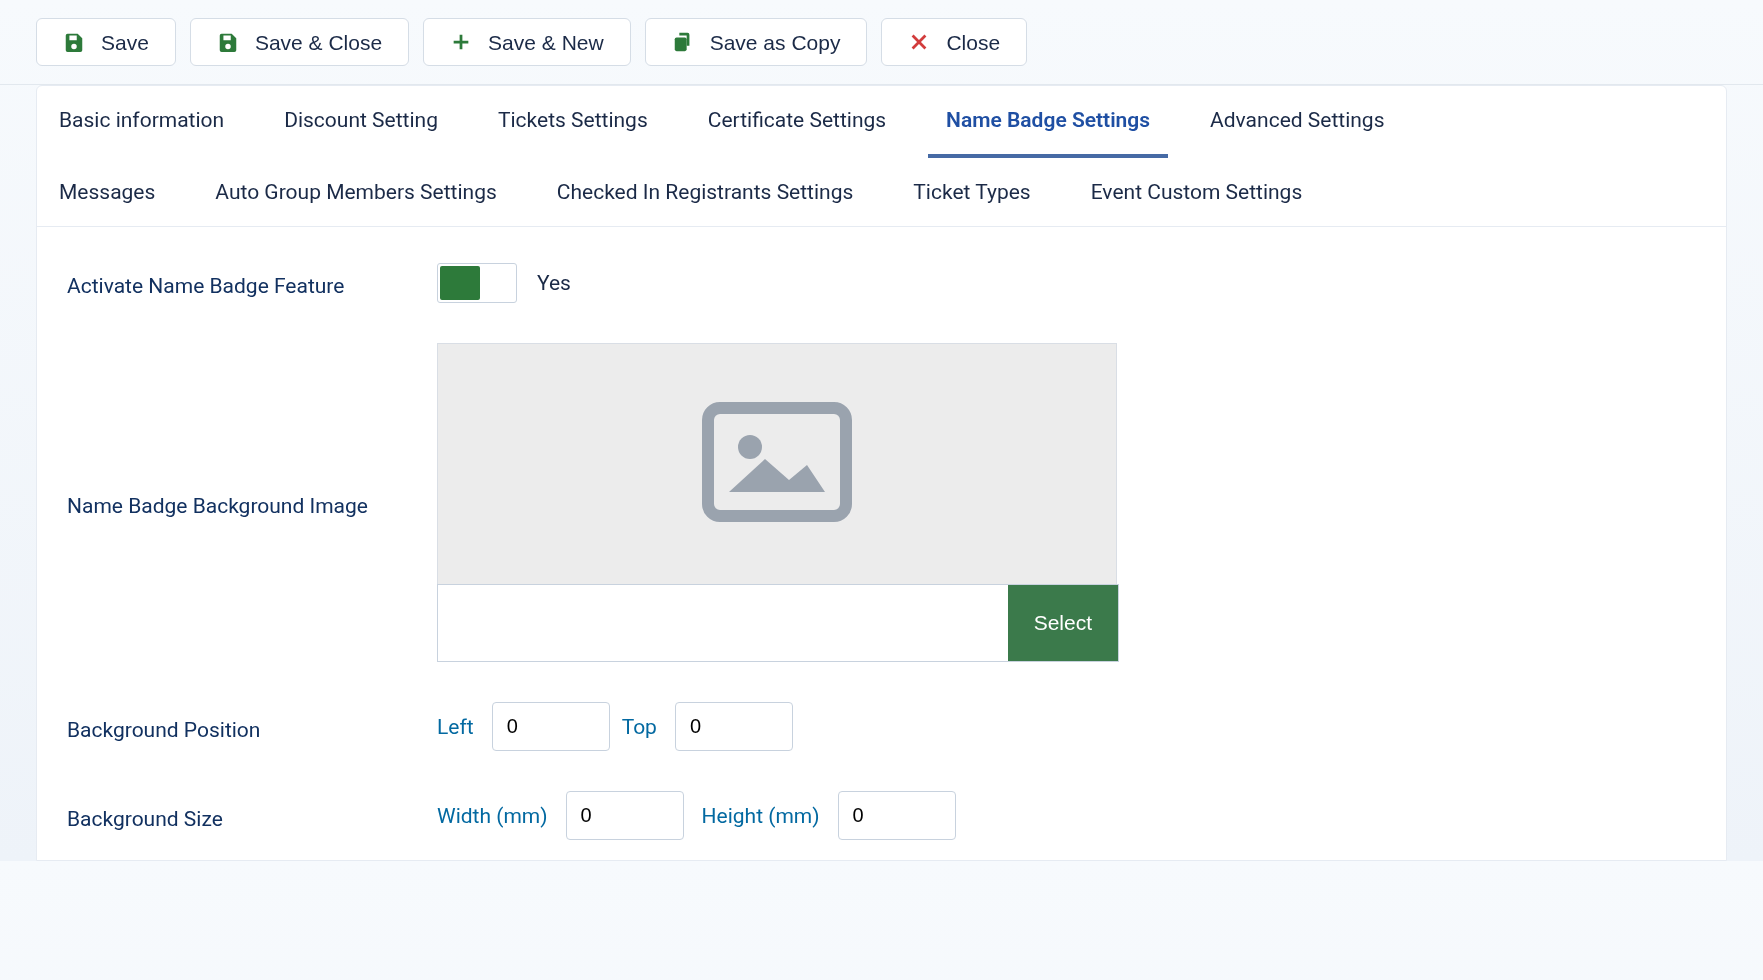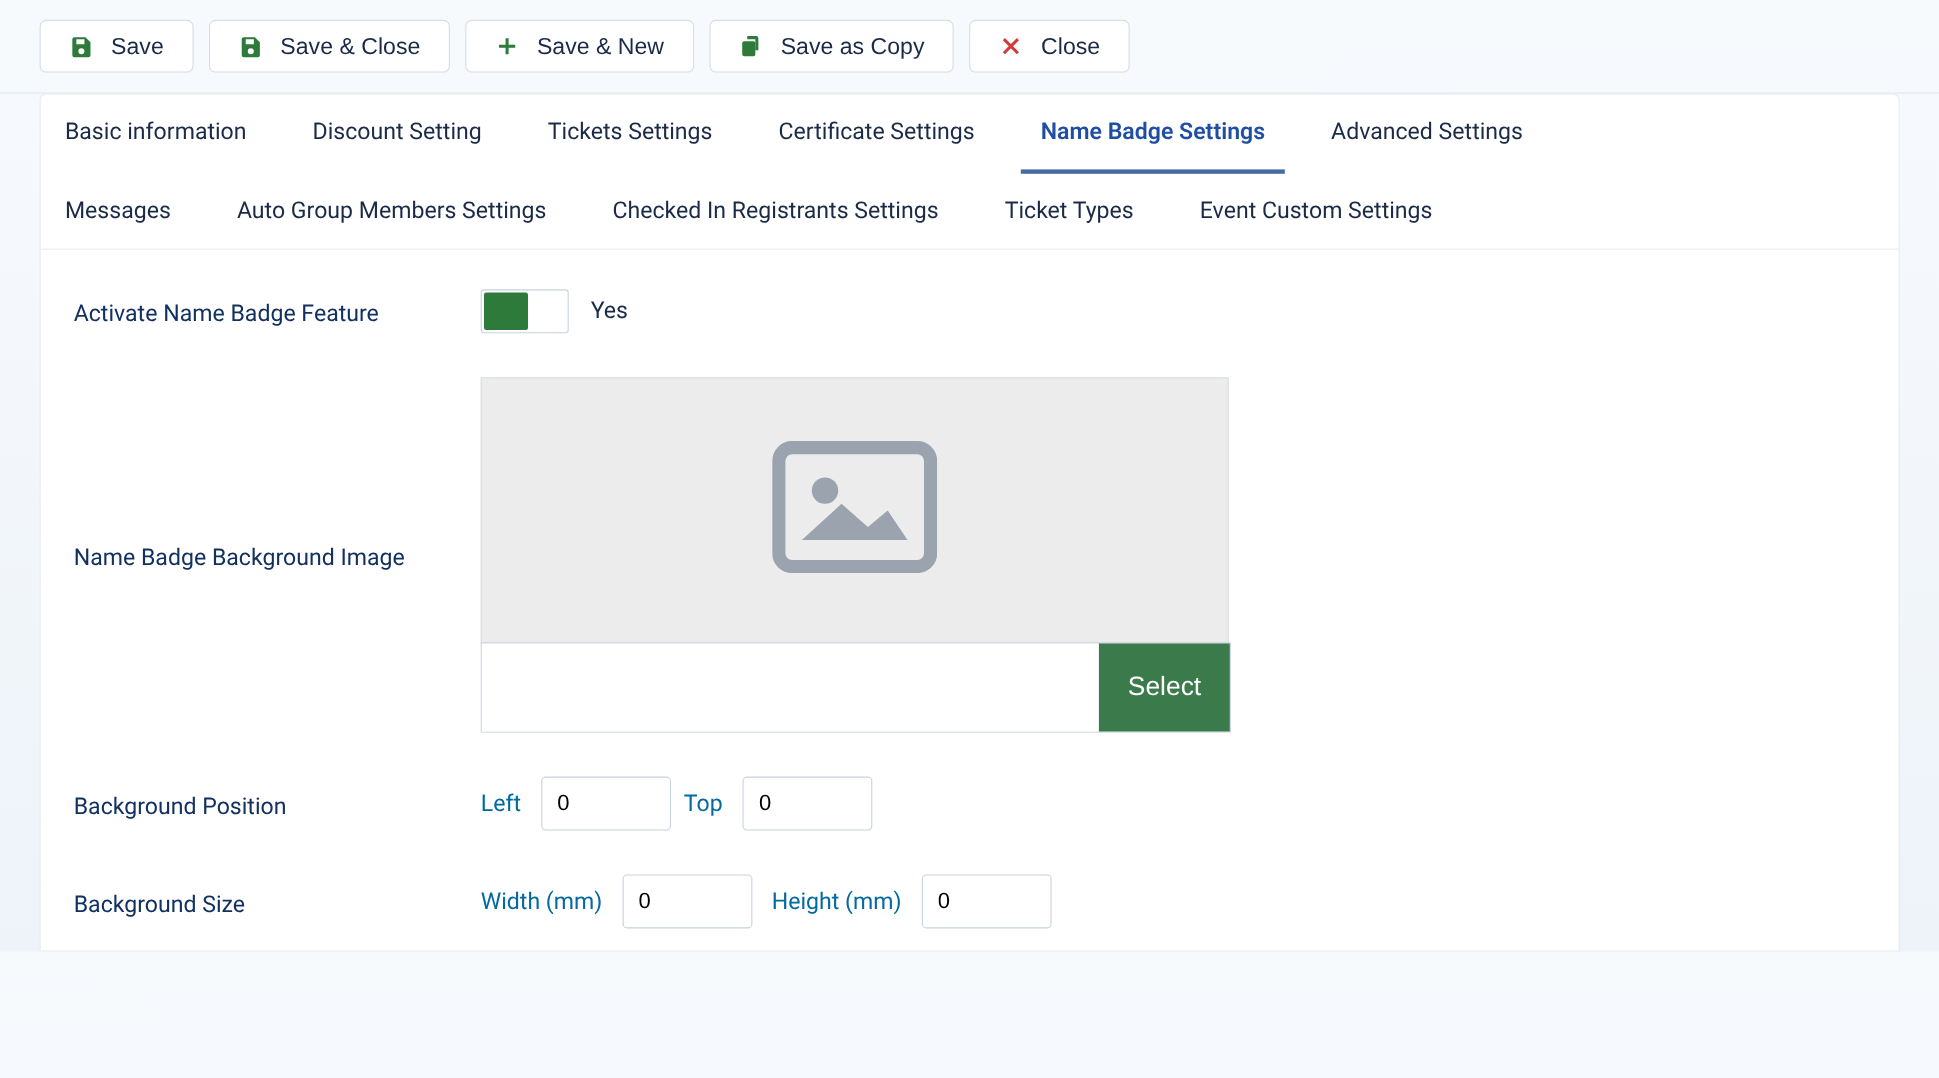--- a/index.html
+++ b/index.html
@@ -133,21 +133,21 @@
     padding: 14px 12px;
     font-size: 20px;
     outline: none;
     background: #fff;
   }
   .select-btn {
     background: #3b7a4b;
     color: #fff;
     border: 0;
     padding: 26px 26px;
-    font-size: 24px;
+    font-size: 21px;
     cursor: pointer;
   }
 
   .num {
     width: 118px;
     border: 1px solid #c8d2de;
     border-radius: 4px;
     padding: 12px 14px;
     font-size: 20px;
   }

